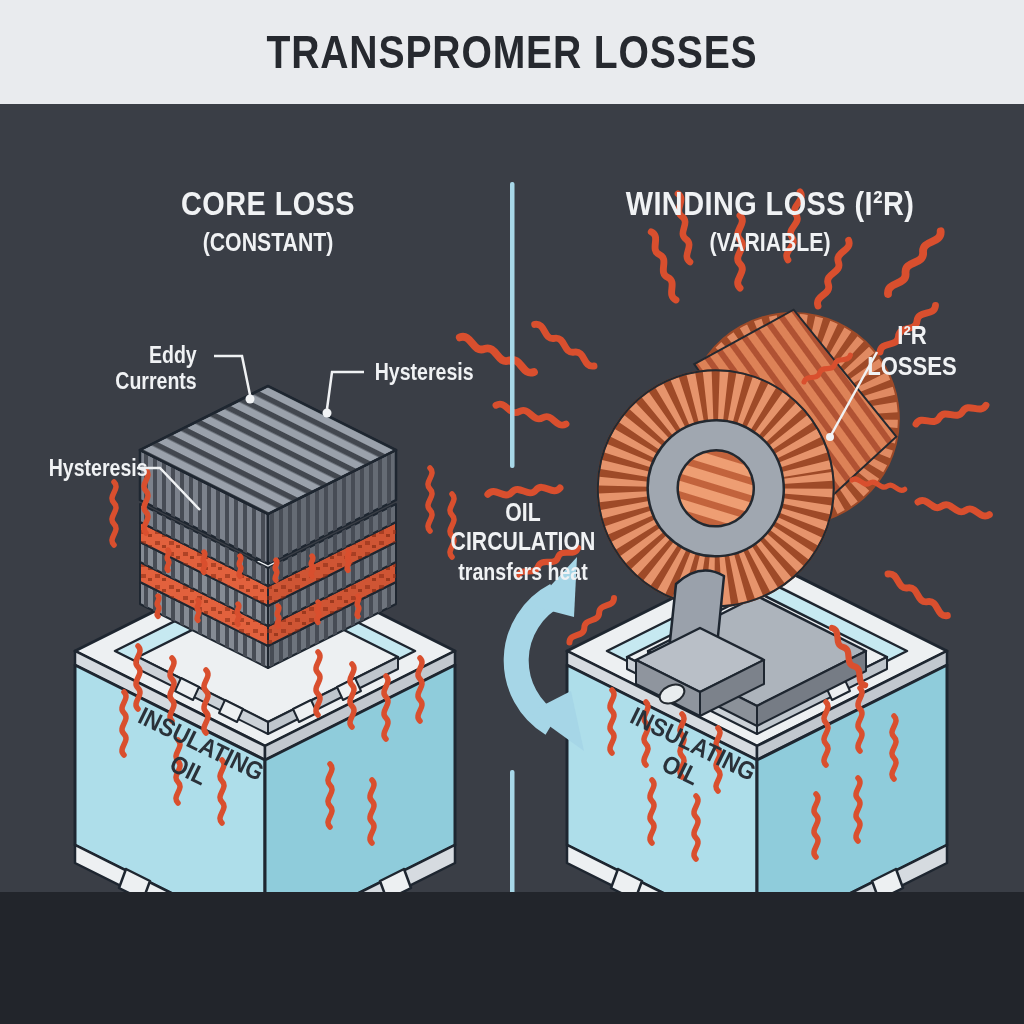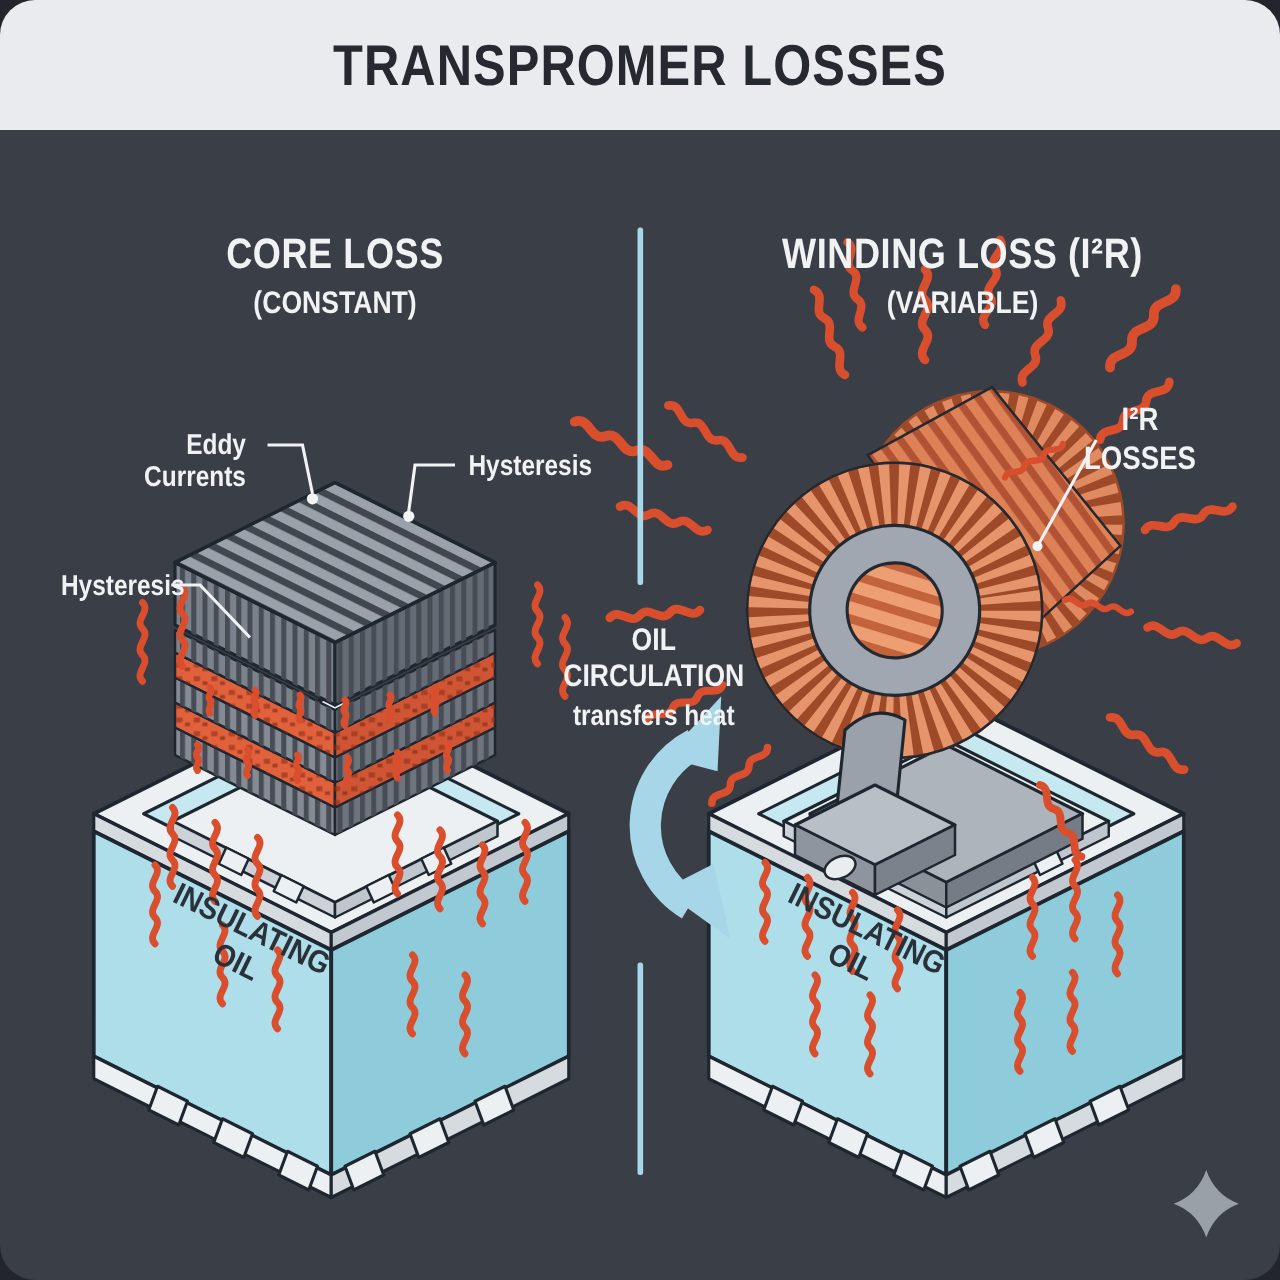--- a/index.html
+++ b/index.html
@@ -1,17 +1,17 @@
 <!DOCTYPE html>
 <html><head>
 <meta charset="utf-8">
 <style>
   html,body{margin:0;padding:0;background:#22252b;}
-  #stage{position:relative;width:1024px;height:1024px;background:#3a3e46;overflow:hidden;
-         font-family:"Liberation Sans",sans-serif;border-radius:28px;}
+  #stage{position:relative;width:1024px;height:892px;background:#3a3e46;overflow:hidden;
+         font-family:"Liberation Sans",sans-serif;}
   #artwork{position:absolute;left:0;top:0;}
   .txt{position:absolute;color:#f0f2f4;font-weight:700;line-height:1.15;}
   .cond{transform:scaleX(.85);}
   #header-band{position:absolute;left:0;top:0;width:1024px;height:104px;background:#e9ebee;}
   #page-title{left:0;top:26px;width:1024px;text-align:center;color:#26292f;
               font-size:46px;letter-spacing:1px;}
   .panel-hdr{text-align:center;}
   .panel-hdr .h1{font-size:34px;letter-spacing:.5px;}
   .panel-hdr .h2{font-size:25px;margin-top:5px;}
   #hdr-left{left:108px;top:184px;width:320px;}

